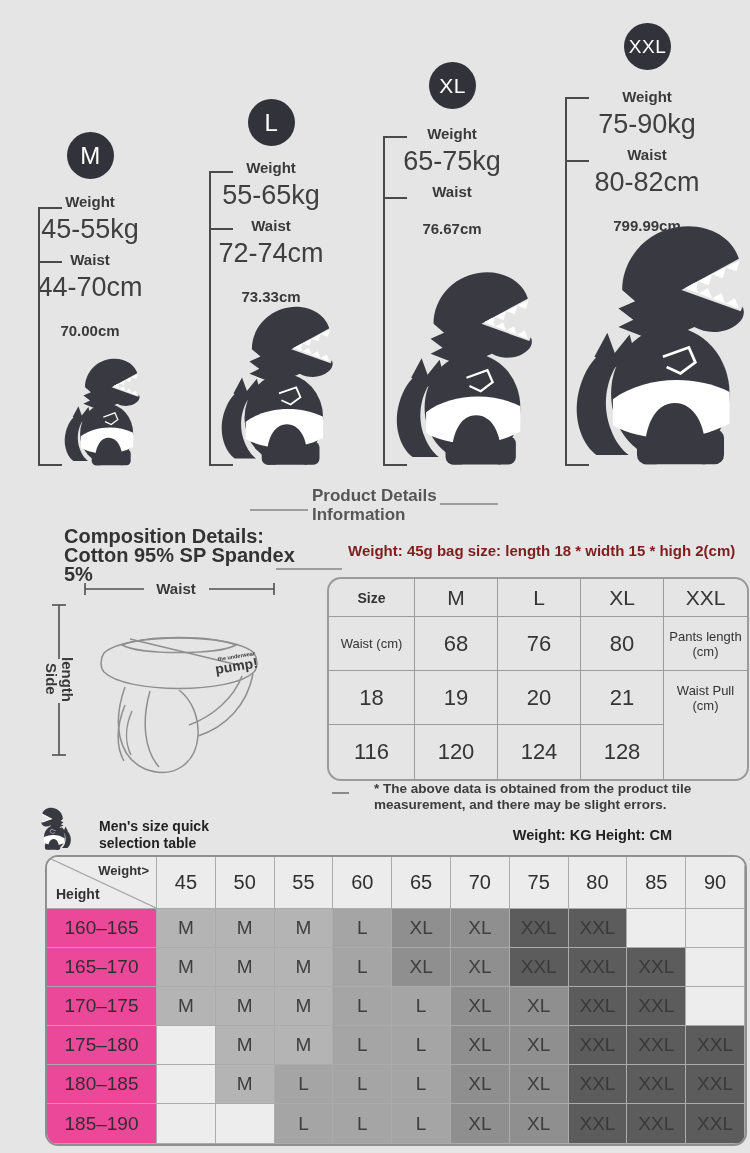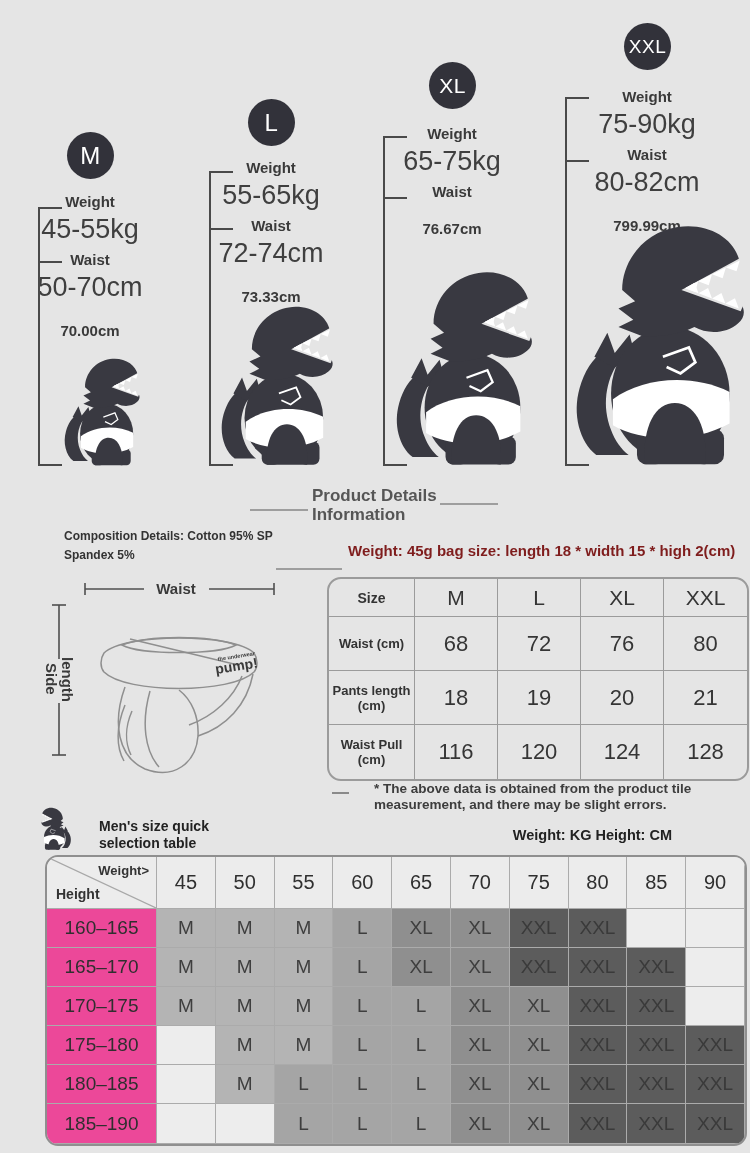--- a/index.html
+++ b/index.html
@@ -16,21 +16,21 @@
   .t-range{font-size:27px;font-weight:300;line-height:32px;margin-top:2px;color:#3f3f3f;}
   .t-label.second{margin-top:6px;}
   .t-sub{font-size:15px;font-weight:bold;line-height:18px;margin-top:19px;color:#3a3a3a;}
   .mline{position:absolute;width:2px;background:var(--line);}
   .mtick{position:absolute;height:2px;background:var(--line);}
   .dino{position:absolute;}
 
   
   .pd-heading{position:absolute;left:312px;top:486px;font-size:17px;font-weight:bold;line-height:19px;color:#565656;}
   .h-line{position:absolute;height:2px;background:#9e9e9e;}
-  .composition{position:absolute;left:64px;top:527px;width:250px;font-size:12px;font-weight:bold;line-height:19px;color:#333;}
+  .composition{position:absolute;left:64px;top:527px;width:250px;font-size:20px;font-weight:bold;line-height:19px;color:#333;}
   .bagline{position:absolute;left:276px;top:568px;width:66px;height:2px;background:#9e9e9e;}
   .bagtext{position:absolute;left:348px;top:542px;width:400px;font-size:15px;font-weight:bold;color:#7f1d1d;}
 
   
   .garment{position:absolute;left:28px;top:575px;}
   .garment .sk{fill:none;stroke:#8f8f8f;stroke-width:1.5;}
   .garment .br{stroke:#4f4f4f;stroke-width:1.6;}
   .garment text{fill:#3a3a3a;}
   .g-waist{font-size:15px;font-weight:bold;text-anchor:middle;}
   .g-side{font-size:15px;font-weight:bold;}
@@ -38,21 +38,21 @@
   .g-brand-small{font-size:5.5px;font-weight:bold;fill:#2e2e2e;}
 
   
   .spec-table{position:absolute;left:327px;top:577px;width:418px;display:grid;
     grid-template-columns:86px 1fr 1fr 1fr 1fr;grid-template-rows:38px 54px 54px 54px;
     border:2px solid var(--border);border-radius:14px;overflow:hidden;background:var(--bg);}
   .spec-cell{display:flex;align-items:center;justify-content:center;border-right:1.5px solid var(--border);
     border-bottom:1.5px solid var(--border);font-size:22px;color:#353535;}
   .spec-cell:nth-child(5n){border-right:none;}
   .spec-cell.lastrow{border-bottom:none;}
-  .spec-lab{font-size:13px;font-weight:bold;text-align:center;line-height:15px;color:#333;}
+  .spec-lab{font-size:13px;font-weight:normal;text-align:center;line-height:15px;color:#333;}
   .spec-size{font-size:14px;font-weight:bold;color:#333;}
   .spec-head-val{font-size:21px;}
   .spec-note{position:absolute;left:374px;top:781px;width:378px;font-size:13.5px;font-weight:bold;line-height:16px;color:#3d3d3d;}
   .note-dash{position:absolute;left:332px;top:792px;width:17px;height:2px;background:#8a8a8a;}
 
   
   .sel-title{position:absolute;left:99px;top:818px;font-size:14px;font-weight:bold;line-height:16.5px;color:#222;}
   .sel-units{position:absolute;left:450px;top:827px;width:222px;text-align:right;font-size:14.5px;font-weight:bold;color:#222;}
   .mini-dino{position:absolute;left:40px;top:806px;}
   #size-grid{position:absolute;left:45px;top:855px;display:grid;
@@ -102,21 +102,21 @@
 
   <div class="size-circle" style="left:67px;top:132px">M</div>
   <div class="size-circle" style="left:248px;top:99px">L</div>
   <div class="size-circle xl" style="left:429px;top:62px">XL</div>
   <div class="size-circle xxl" style="left:624px;top:23px">XXL</div>
 
   <div class="size-col" style="left:15px;top:193px">
     <div class="t-label">Weight</div>
     <div class="t-range">45-55kg</div>
     <div class="t-label second">Waist</div>
-    <div class="t-range">50-70cm</div>
+    <div class="t-range">44-70cm</div>
     <div class="t-sub">70.00cm</div>
   </div>
   <div class="size-col" style="left:196px;top:159px">
     <div class="t-label">Weight</div>
     <div class="t-range">55-65kg</div>
     <div class="t-label second">Waist</div>
     <div class="t-range">72-74cm</div>
     <div class="t-sub">73.33cm</div>
   </div>
   <div class="size-col" style="left:377px;top:125px">
@@ -207,21 +207,20 @@
 
   <div class="spec-table">
     <div class="spec-cell spec-size">Size</div>
     <div class="spec-cell spec-head-val">M</div>
     <div class="spec-cell spec-head-val">L</div>
     <div class="spec-cell spec-head-val">XL</div>
     <div class="spec-cell spec-head-val">XXL</div>
 
     <div class="spec-cell spec-lab">Waist (cm)</div>
     <div class="spec-cell">68</div>
-    <div class="spec-cell">72</div>
     <div class="spec-cell">76</div>
     <div class="spec-cell">80</div>
 
     <div class="spec-cell spec-lab">Pants length (cm)</div>
     <div class="spec-cell">18</div>
     <div class="spec-cell">19</div>
     <div class="spec-cell">20</div>
     <div class="spec-cell">21</div>
 
     <div class="spec-cell spec-lab lastrow">Waist Pull (cm)</div>

